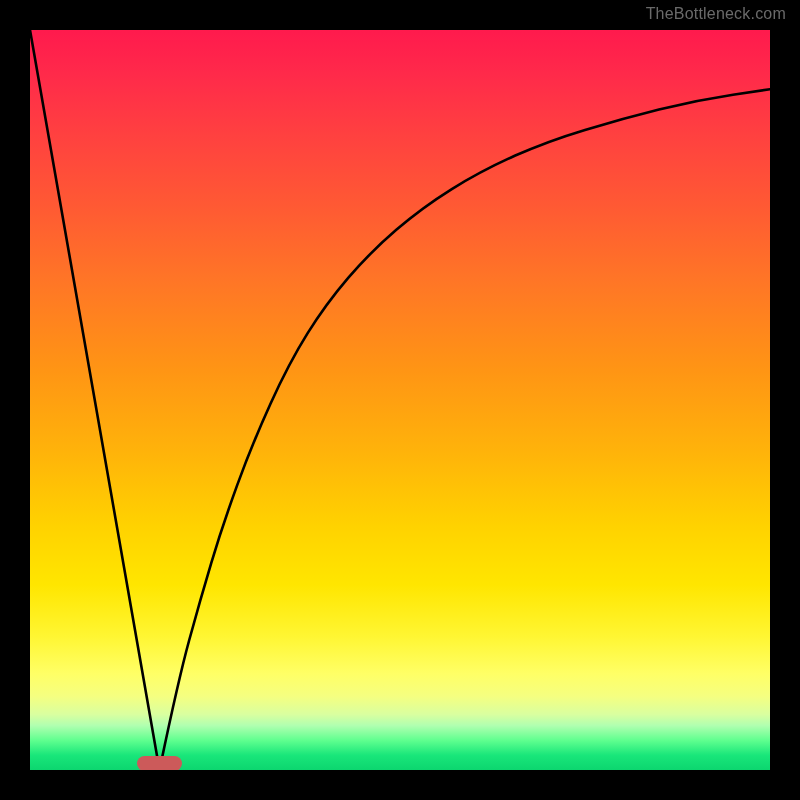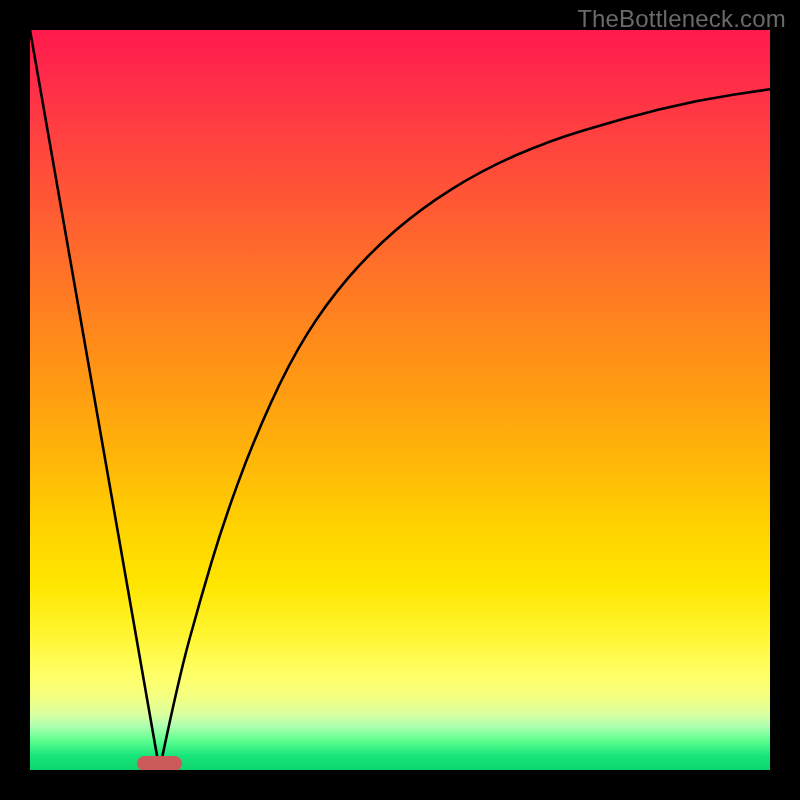--- a/index.html
+++ b/index.html
@@ -61,21 +61,21 @@
     height: 15px;
     border-radius: 8px;
     background: #cc5a5a;
     bottom: -1px;
   }
   .watermark {
     position: absolute;
     top: 5px;
     right: 14px;
     color: #6a6a6a;
-    font-size: 24px;
+    font-size: 16px;
     letter-spacing: 0.2px;
     font-weight: 500;
   }
 </style>
 </head>
 <body>
 
 <div class="frame">
   <div class="plot-area">
     <div class="gradient"></div>

